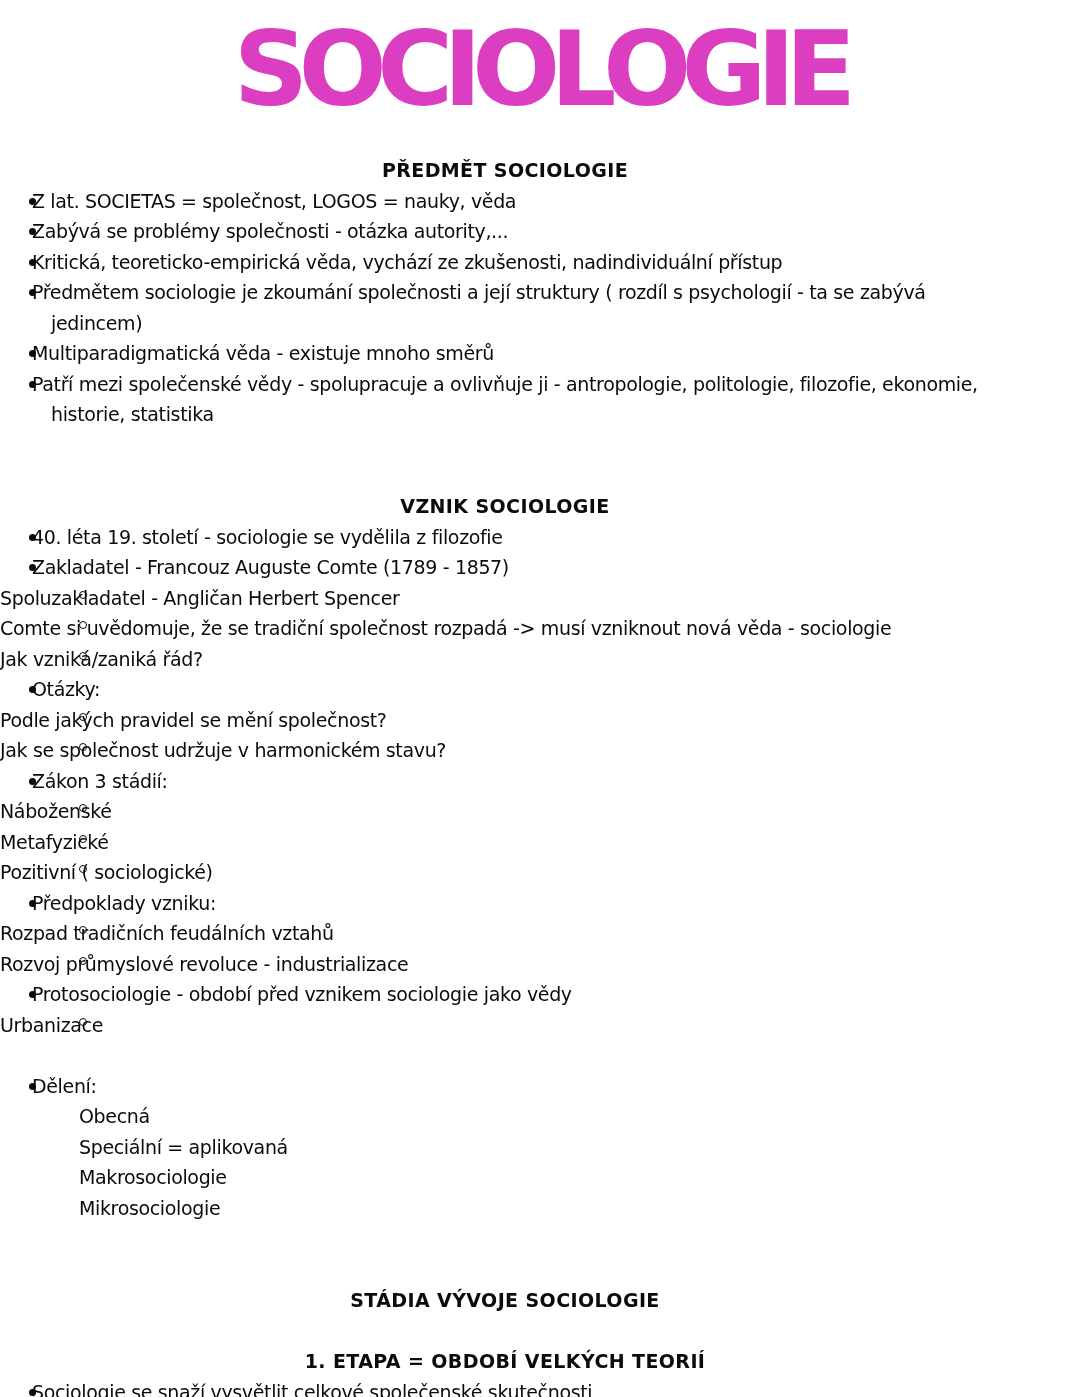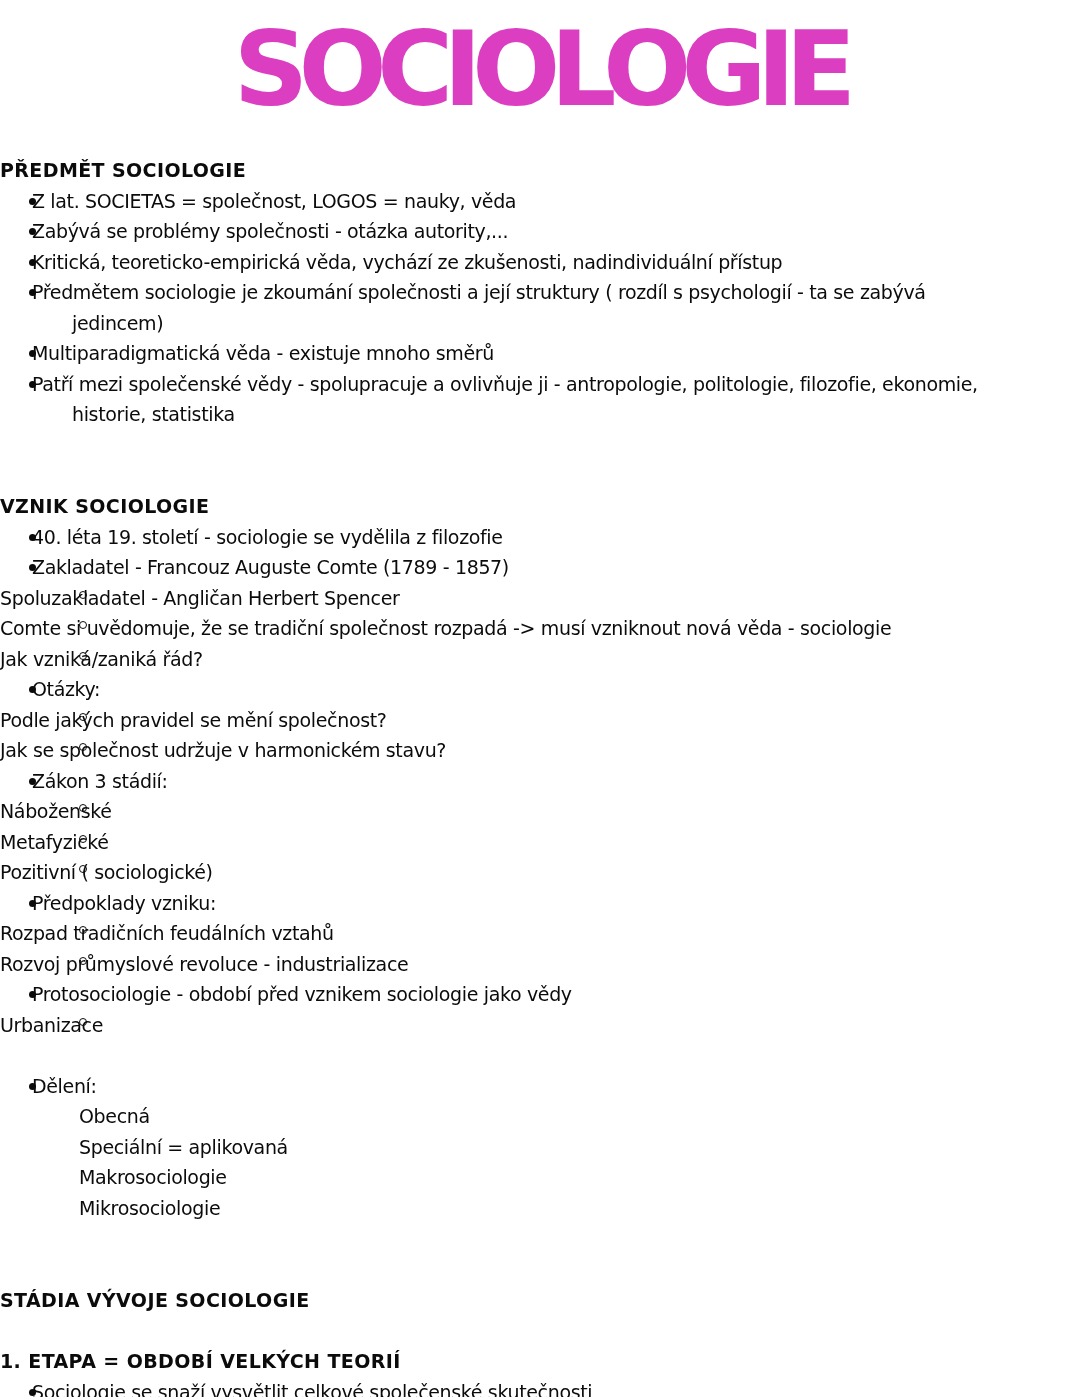--- a/index.html
+++ b/index.html
@@ -22,38 +22,38 @@
   }
   .doc{
     width:1010px;
     margin:21px 0 0 0;
     font-size:19px;
     line-height:30.5px;
     letter-spacing:-0.35px;
   }
   .line{position:relative;white-space:nowrap;}
   .sec-heading{
-    text-align:left;
+    text-align:center;
     font-weight:600;
     letter-spacing:0.4px;
     margin-top:31px;
   }
   .b{padding-left:32px;}
   .dot{
     position:absolute;left:29px;top:12px;
     width:7px;height:7px;border-radius:50%;
     background:#0b0b0b;
   }
   .o{}
   .ring{
     position:absolute;left:79px;top:8px;
     width:6px;height:6px;border-radius:50%;
     border:1.8px solid #0b0b0b;background:transparent;
   }
-  .c2{padding-left:72px;}
+  .c2{padding-left:51px;}
   .p{padding-left:73px;margin-left:6px;}
   .blank{height:30.5px;}
 </style>
 </head>
 <body>
 
 <div class="page" style="background: rgb(255, 255, 255); color: rgb(11, 11, 11); border-radius: 24px;">
   <div class="title" style="color: rgb(219, 62, 192);">SOCIOLOGIE</div>
   <div class="doc" id="doc-body">
       <div class="line sec-heading">PŘEDMĚT SOCIOLOGIE</div>

